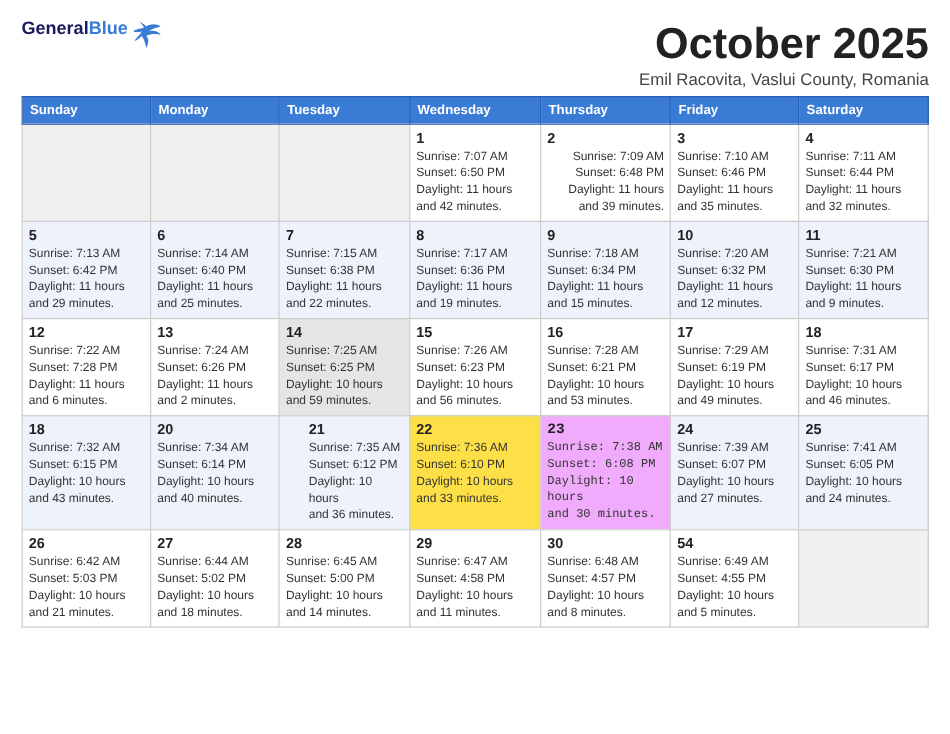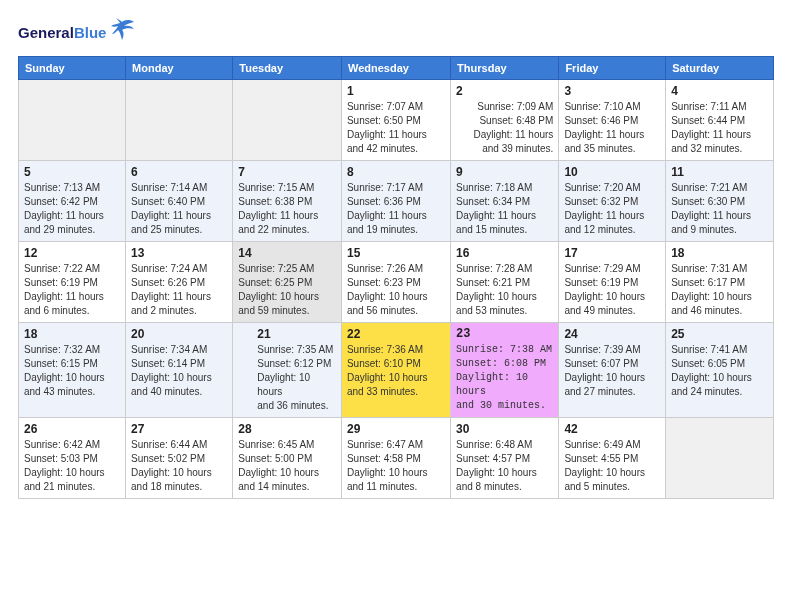--- a/index.html
+++ b/index.html
@@ -96,31 +96,35 @@
       line-height: 1.4;
     }
   </style>
 </head>
 <body>
 
 <div class="page">
   <div class="header">
     <div class="logo">
       <div>
-        <div style="display:flex;align-items:center;">
+        <div style="display:flex;align-items:flex-start;">
           <span class="logo-text">
             <span style="color:#1a1a5e;">General</span><span style="color:#3a7bd5;">Blue</span>
           </span>
           <span class="logo-bird">
             <svg width="28" height="28" viewBox="0 0 28 28">
               <path d="M14 6 C16 4, 22 3, 26 6 C22 7, 18 8, 16 10 C20 9, 24 10, 26 13 C22 12, 17 12, 14 14 C16 16, 16 20, 14 24 C13 20, 12 16, 10 14 C8 16, 6 18, 4 18 C6 15, 9 13, 10 10 C8 11, 5 11, 3 10 C6 8, 10 8, 12 7 C11 5, 9 3, 8 2 C10 3, 13 5, 14 6Z" fill="#3a7bd5"></path>
             </svg>
           </span>
         </div>
       </div>
+    </div>
+    <div class="title-section">
+      <div class="month-title">October 2025</div>
+      <div class="subtitle">Emil Racovita, Vaslui County, Romania</div>
     </div>
   </div>
 
   <table class="calendar">
     <thead>
       <tr>
         <th>Sunday</th>
         <th>Monday</th>
         <th>Tuesday</th>
         <th>Wednesday</th>
@@ -211,21 +215,21 @@
             <div class="day-info" style="white-space: pre-line;">Sunrise: 7:21 AM
 Sunset: 6:30 PM
 Daylight: 11 hours
 and 9 minutes.</div>
           </td>
         </tr>
         <tr>
           <td style="background: rgb(255, 255, 255);">
             <span class="day-number">12</span>
             <div class="day-info" style="white-space: pre-line;">Sunrise: 7:22 AM
-Sunset: 6:19 PM
+Sunset: 7:28 PM
 Daylight: 11 hours
 and 6 minutes.</div>
           </td>
           <td style="background: rgb(255, 255, 255);">
             <span class="day-number">13</span>
             <div class="day-info" style="white-space: pre-line;">Sunrise: 7:24 AM
 Sunset: 6:26 PM
 Daylight: 11 hours
 and 2 minutes.</div>
           </td>
@@ -346,21 +350,21 @@
 and 11 minutes.</div>
           </td>
           <td style="background: rgb(255, 255, 255);">
             <span class="day-number">30</span>
             <div class="day-info" style="white-space: pre-line;">Sunrise: 6:48 AM
 Sunset: 4:57 PM
 Daylight: 10 hours
 and 8 minutes.</div>
           </td>
           <td style="background: rgb(255, 255, 255);">
-            <span class="day-number">42</span>
+            <span class="day-number">54</span>
             <div class="day-info" style="white-space: pre-line;">Sunrise: 6:49 AM
 Sunset: 4:55 PM
 Daylight: 10 hours
 and 5 minutes.</div>
           </td>
           <td style="background: rgb(240, 240, 240);"></td>
         </tr>
       </tbody>
   </table>
 </div>

